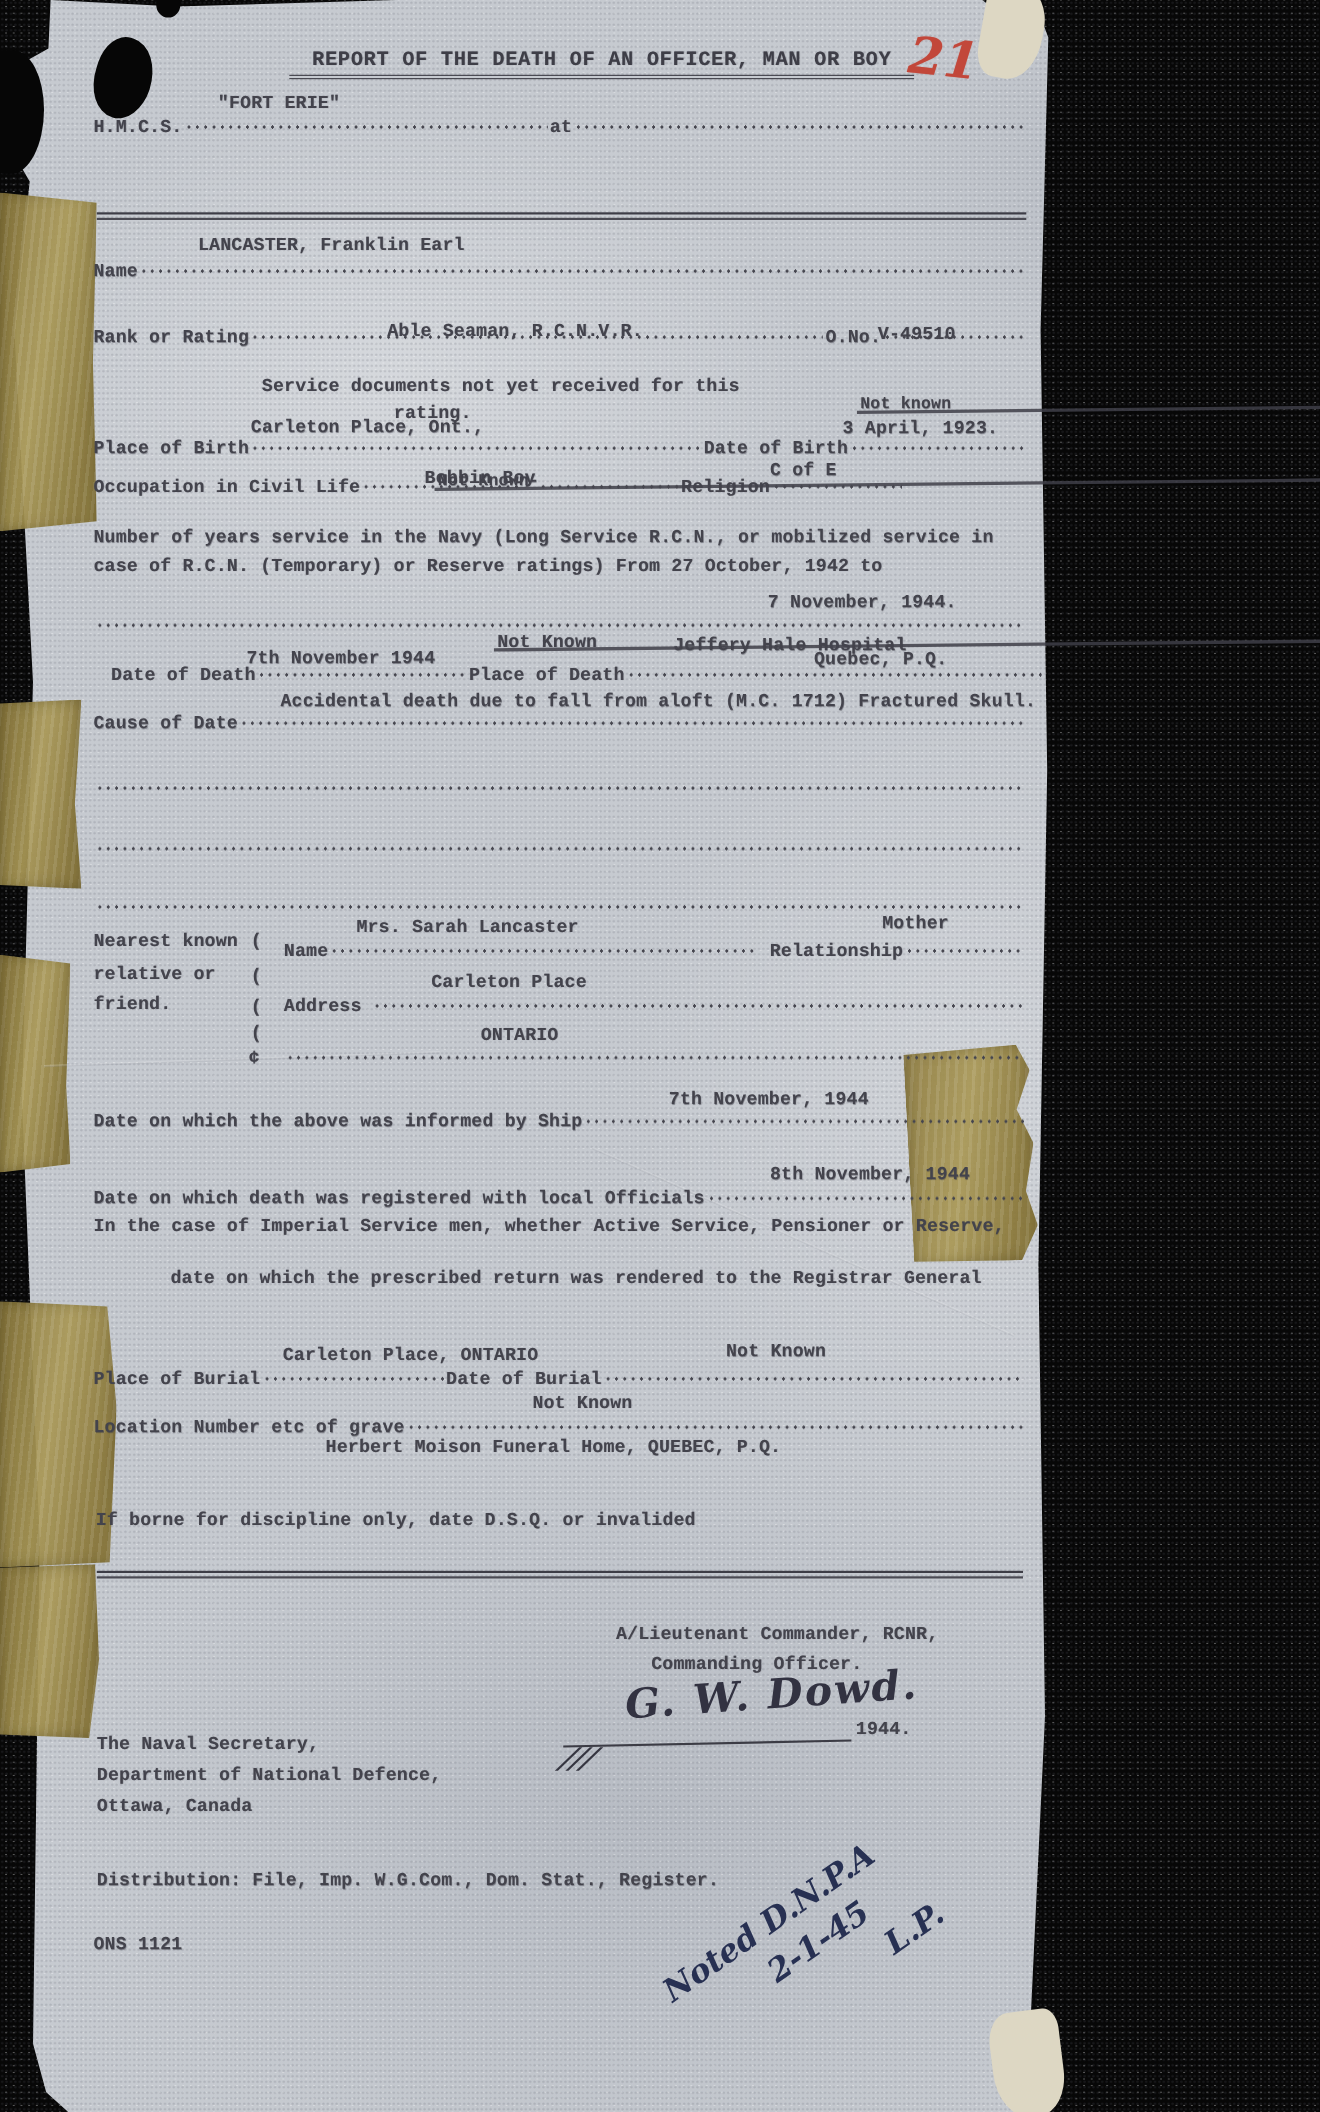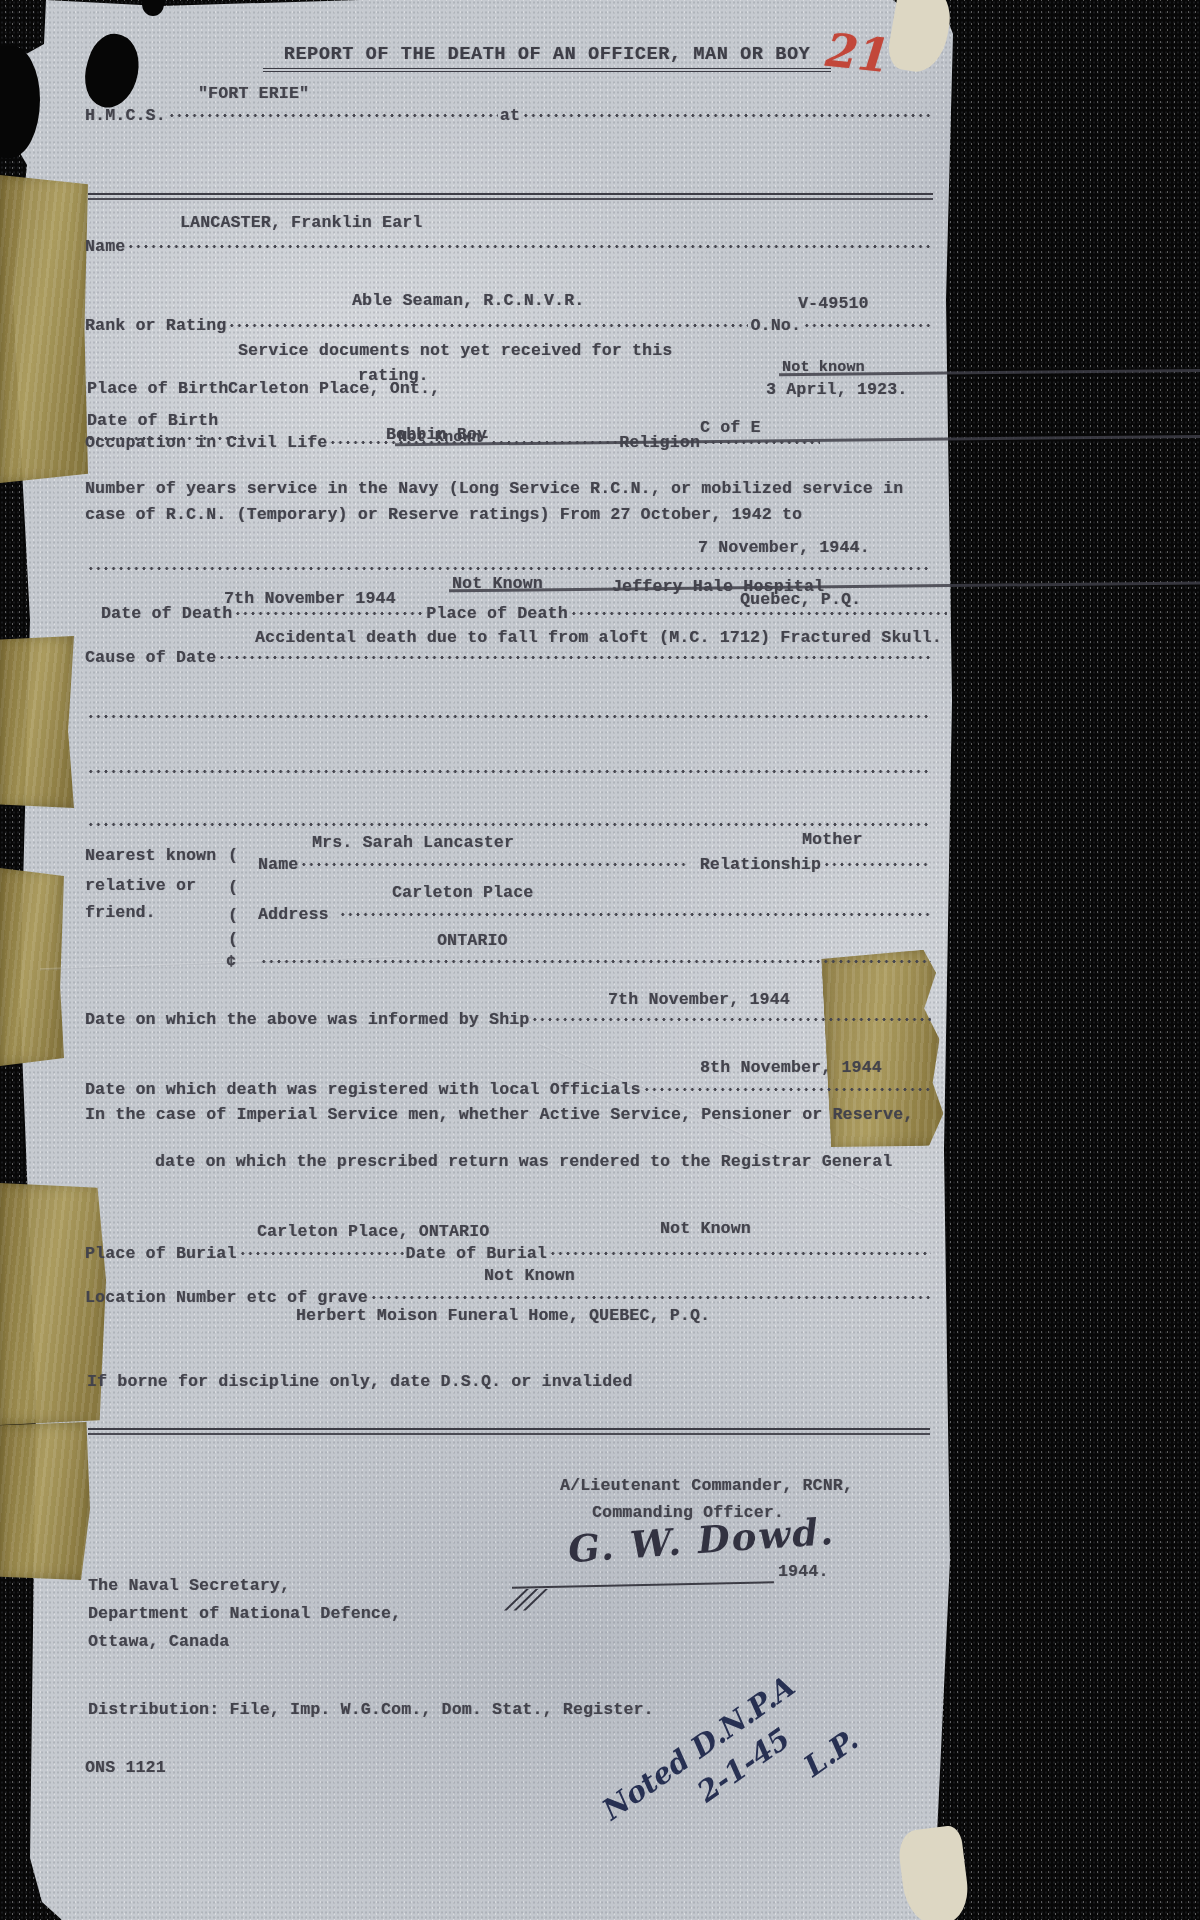--- a/index.html
+++ b/index.html
@@ -98,34 +98,34 @@
   <div class="rule" style="left:88px;top:193px;width:845px;"></div>
 
   <div class="t" style="left:180px;top:213px;">LANCASTER, Franklin Earl</div>
   <div class="fline" style="left:85px;top:237px;width:848px;">
     <span class="lbl">Name</span>
     <span class="dots"></span>
   </div>
 
   <div class="t" style="left:352px;top:291px;">Able Seaman, R.C.N.V.R.</div>
   <div class="t" style="left:798px;top:294px;">V-49510</div>
-  <div class="fline" style="left:85px;top:316px;width:848px;text-align:center;">
+  <div class="fline" style="left:85px;top:297px;width:848px;text-align:center;">
     <span class="lbl">Rank or Rating</span>
     <span class="dots"></span>
     <span class="lbl">O.No.</span>
     <span class="dots fw" style="width:128px;"></span>
   </div>
 
   <div class="t" style="left:238px;top:341px;">Service documents not yet received for this</div>
   <div class="t" style="left:358px;top:366px;">rating.</div>
 
   <div class="t" style="left:228px;top:379px;">Carleton Place, Ont.,</div>
   <div class="t struck" style="left:782px;top:359px;font-size:15px;">Not known</div>
   <div class="t" style="left:766px;top:380px;">3 April, 1923.</div>
-  <div class="fline" style="left:85px;top:379px;width:848px;flex-direction:column;">
+  <div class="fline" style="left:85px;top:398px;width:848px;">
     <span class="lbl">Place of Birth</span>
     <span class="dots"></span>
     <span class="lbl">Date of Birth</span>
     <span class="dots fw" style="width:158px;"></span>
   </div>
 
   <div class="t struck" style="left:398px;top:412px;font-size:15px;">Not Known-</div>
   <div class="t" style="left:386px;top:425px;">Bobbin Boy</div>
   <div class="t" style="left:700px;top:418px;">C of E</div>
   <div class="fline" style="left:85px;top:433px;width:737px;">
@@ -172,21 +172,21 @@
 
   <div class="t" style="left:85px;top:846px;">Nearest known</div>
   <div class="t" style="left:85px;top:876px;">relative or</div>
   <div class="t" style="left:85px;top:903px;">friend.</div>
   <div class="t" style="left:228px;top:846px;">(</div>
   <div class="t" style="left:228px;top:878px;">(</div>
   <div class="t" style="left:228px;top:906px;">(</div>
   <div class="t" style="left:228px;top:930px;">(</div>
   <div class="t" style="left:226px;top:952px;">¢</div>
 
-  <div class="t" style="left:312px;top:833px;">Mrs. Sarah Lancaster</div>
+  <div class="t" style="left:324px;top:833px;">Mrs. Sarah Lancaster</div>
   <div class="t" style="left:802px;top:830px;">Mother</div>
   <div class="fline" style="left:258px;top:855px;width:675px;">
     <span class="lbl">Name</span>
     <span class="dots" style="margin-right:12px;"></span>
     <span class="lbl">Relationship</span>
     <span class="dots fw" style="width:108px;"></span>
   </div>
 
   <div class="t" style="left:392px;top:883px;">Carleton Place</div>
   <div class="fline" style="left:258px;top:905px;width:675px;">

